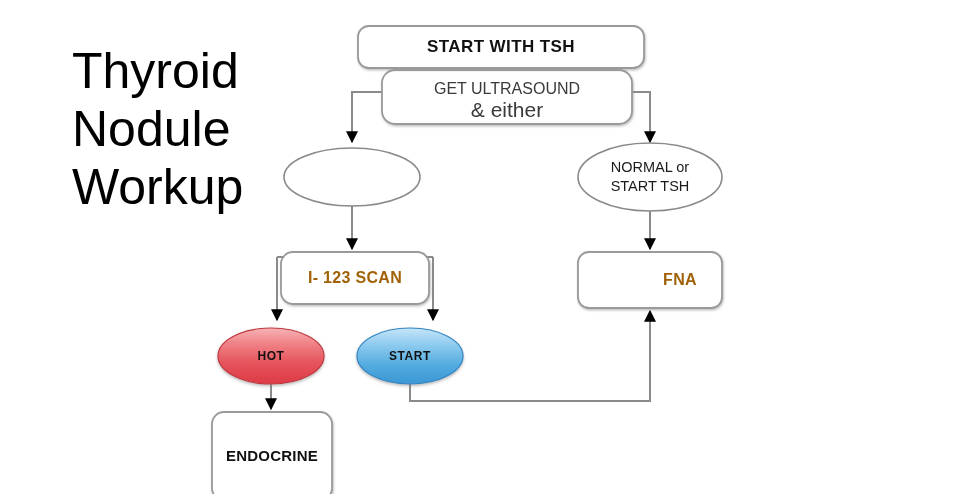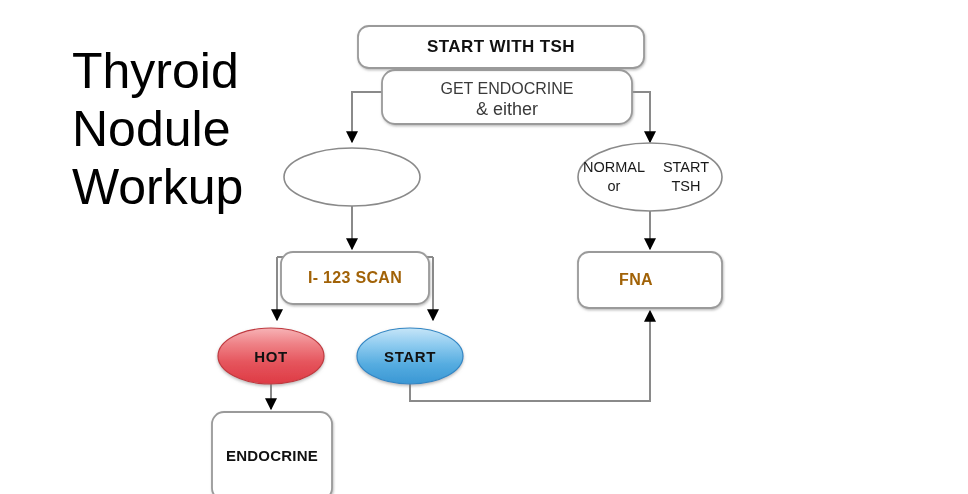--- a/index.html
+++ b/index.html
@@ -59,35 +59,35 @@
     font-weight: bold;
     letter-spacing: 0.4px;
     color: #111111;
   }
   .lbl-us {
     font-size: 16px;
     font-weight: 400;
     color: #3a3a3a;
     line-height: 21px;
   }
-  .lbl-us .sub { font-size: 18px; }
+  .lbl-us .sub { font-size: 21px; }
   .lbl-oval {
     font-size: 14.5px;
     font-weight: 400;
     color: #1a1a1a;
     line-height: 19px;
   }
   .lbl-box {
     font-size: 16px;
     font-weight: bold;
     color: #a16207;
     letter-spacing: 0.3px;
   }
   .lbl-colored {
-    font-size: 15px;
+    font-size: 12px;
     font-weight: bold;
     color: #111111;
     letter-spacing: 0.6px;
   }
   .lbl-endo {
     font-size: 15px;
     font-weight: bold;
     color: #111111;
     line-height: 20px;
     letter-spacing: 0.2px;
@@ -198,35 +198,35 @@
 
   <div class="title-block">Thyroid
 Nodule
 Workup</div>
 
   <div class="node-label lbl-start" style="left:358px; top:6px; width:286px; height:42px;">
     <span>START WITH TSH</span>
   </div>
 
   <div class="node-label lbl-us" style="left:382px; top:54px; width:250px; height:50px; flex-direction:column; justify-content:center;">
-    <span>GET ENDOCRINE</span>
+    <span>GET ULTRASOUND</span>
     <span class="sub">&amp; either</span>
   </div>
 
 
-  <div class="node-label lbl-oval" style="left:578px; top:123px; width:144px; height:68px; flex-direction:row; justify-content:center;">
+  <div class="node-label lbl-oval" style="left:578px; top:123px; width:144px; height:68px; flex-direction:column; justify-content:center;">
     <span>NORMAL or</span>
     <span>START TSH</span>
   </div>
 
   <div class="node-label lbl-box" style="left:281px; top:232px; width:148px; height:52px;">
     <span>I- 123 SCAN</span>
   </div>
 
-  <div class="node-label lbl-box" style="left:564px; top:232px; width:144px; height:56px;">
+  <div class="node-label lbl-box" style="left:608px; top:232px; width:144px; height:56px;">
     <span>FNA</span>
   </div>
 
   <div class="node-label lbl-colored" style="left:218px; top:308px; width:106px; height:56px;">
     <span>HOT</span>
   </div>
 
   <div class="node-label lbl-colored" style="left:357px; top:308px; width:106px; height:56px;">
     <span>START</span>
   </div>

